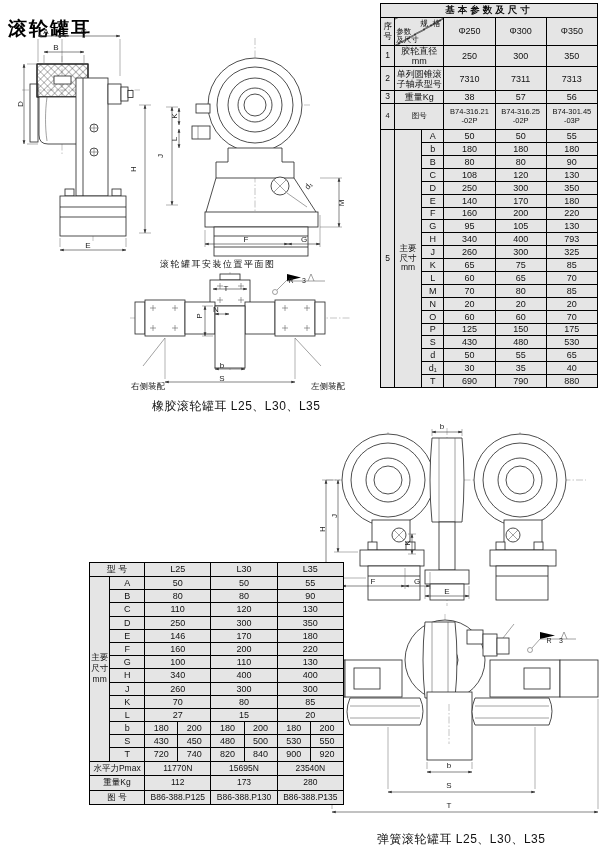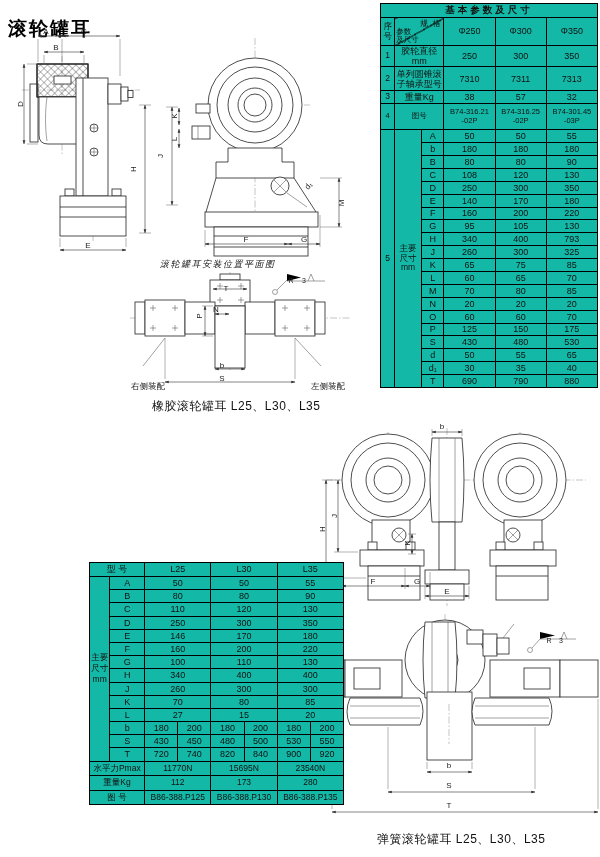--- a/index.html
+++ b/index.html
@@ -1,36 +1,36 @@
 <!DOCTYPE html>
 <html><head>
 <meta charset="utf-8">
 <style>
   html,body{margin:0;padding:0;background:#fff;}
   #page{position:relative;width:600px;height:857px;background:#fff;overflow:hidden;
         font-family:"Liberation Sans",sans-serif;color:#111;}
   .page-title{position:absolute;left:8px;top:3px;font-size:19px;font-weight:700;letter-spacing:2px;color:#000;}
   .caption{position:absolute;color:#111;white-space:nowrap;}
-  .caption.small{font-size:9px;letter-spacing:1.5px;font-style:italic;}
+  .caption.small{font-size:9px;letter-spacing:1.5px;}
   .caption.big{font-size:12px;letter-spacing:0.5px;}
   svg{position:absolute;overflow:visible;}
   svg .out{stroke:#2e2e2e;stroke-width:.85;fill:none;}
   svg .w{fill:#fff;}
   svg .thin{stroke:#555;stroke-width:.55;fill:none;}
   svg .dim{stroke:#333;stroke-width:.6;fill:none;marker-start:url(#ar);marker-end:url(#ar);}
   svg .ext{stroke:#666;stroke-width:.5;fill:none;}
   svg .cl{stroke:#888;stroke-width:.5;fill:none;stroke-dasharray:7 2 1.5 2;}
   svg .flag{fill:#000;stroke:none;}
   .dim-label{position:absolute;font-size:8px;color:#222;white-space:nowrap;
              transform:translate(-50%,-50%);line-height:1;}
   .dim-label.r90{transform:translate(-50%,-50%) rotate(-90deg);}
   .dim-label.r45{transform:translate(-50%,-50%) rotate(-48deg);}
   .dim-label.cn{font-size:8.5px;margin-top:12px;}
   .dim-label.sm{font-size:7px;}
-  table.spec{position:absolute;border-collapse:collapse;table-layout:fixed;background:#14b8a6;
+  table.spec{position:absolute;border-collapse:collapse;table-layout:fixed;background:#e5e5e5;
              font-size:9px;color:#111;}
   table.spec td{border:1px solid #000;text-align:center;vertical-align:middle;
                 padding:0 1px;line-height:1.12;overflow:hidden;}
   #top-table{left:380px;top:3px;width:218px;}
   #bottom-table{left:57px;top:562px;width:255px;margin-left:32px;}
   td.tt-title{height:13px;font-weight:600;letter-spacing:3px;font-size:9.5px;}
   tr.hrow td{height:27px;}
   tr.r1 td,tr.r3 td{height:12px;}
   tr.r2 td{height:23px;}
   tr.r4 td{height:25px;font-size:7.5px;}
@@ -247,21 +247,21 @@
           <td class="lbl" colspan="2">单列圆锥滚子轴承型号</td>
           <td class="val">7310</td>
           <td class="val">7311</td>
           <td class="val">7313</td>
         </tr>
         <tr class="r3">
           <td class="seq">3</td>
           <td class="lbl" colspan="2">重量Kg</td>
           <td class="val">38</td>
           <td class="val">57</td>
-          <td class="val">32</td>
+          <td class="val">56</td>
         </tr>
         <tr class="r4">
           <td class="seq">4</td>
           <td class="lbl" colspan="2">图号</td>
           <td class="val">B74-316.21 -02P</td>
           <td class="val">B74-316.25 -02P</td>
           <td class="val">B74-301.45 -03P</td>
         </tr>
         <tr class="dimrow">
           <td class="seq" rowspan="20">5</td>

